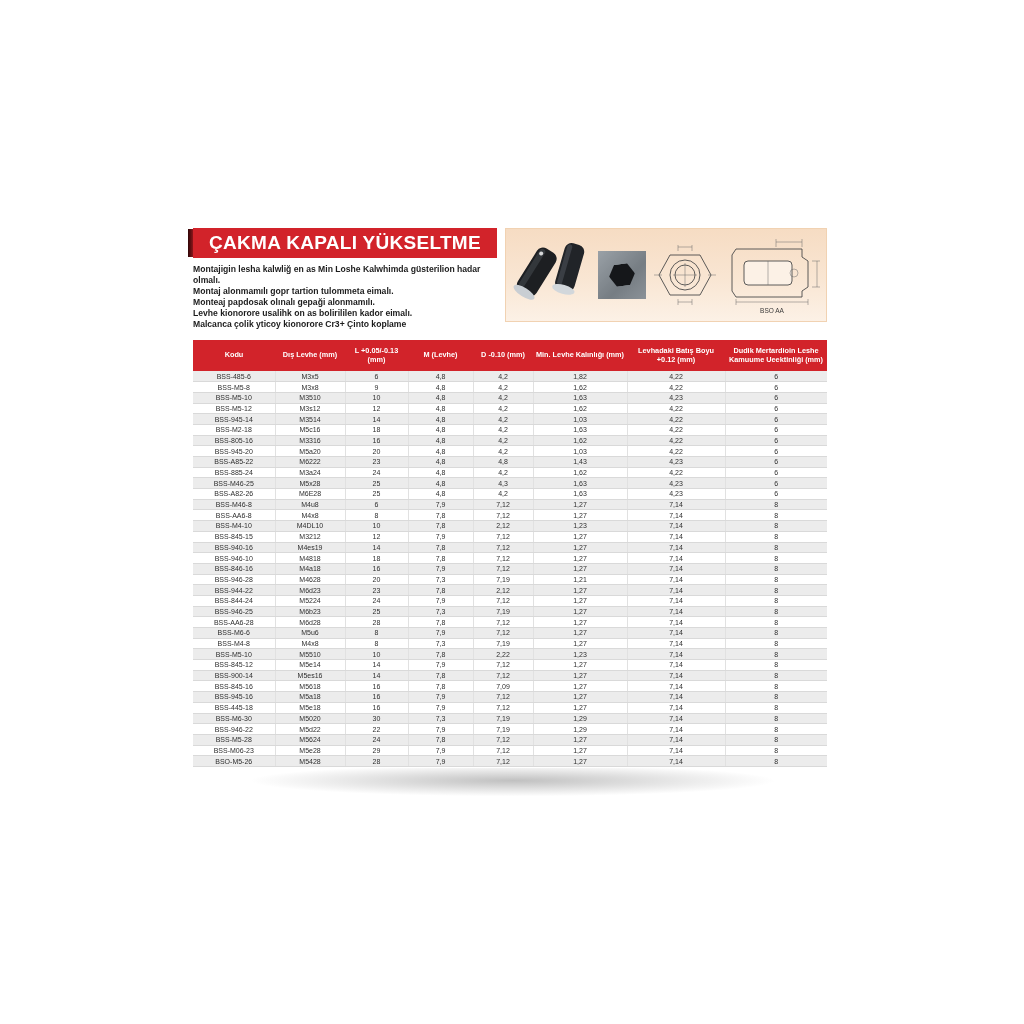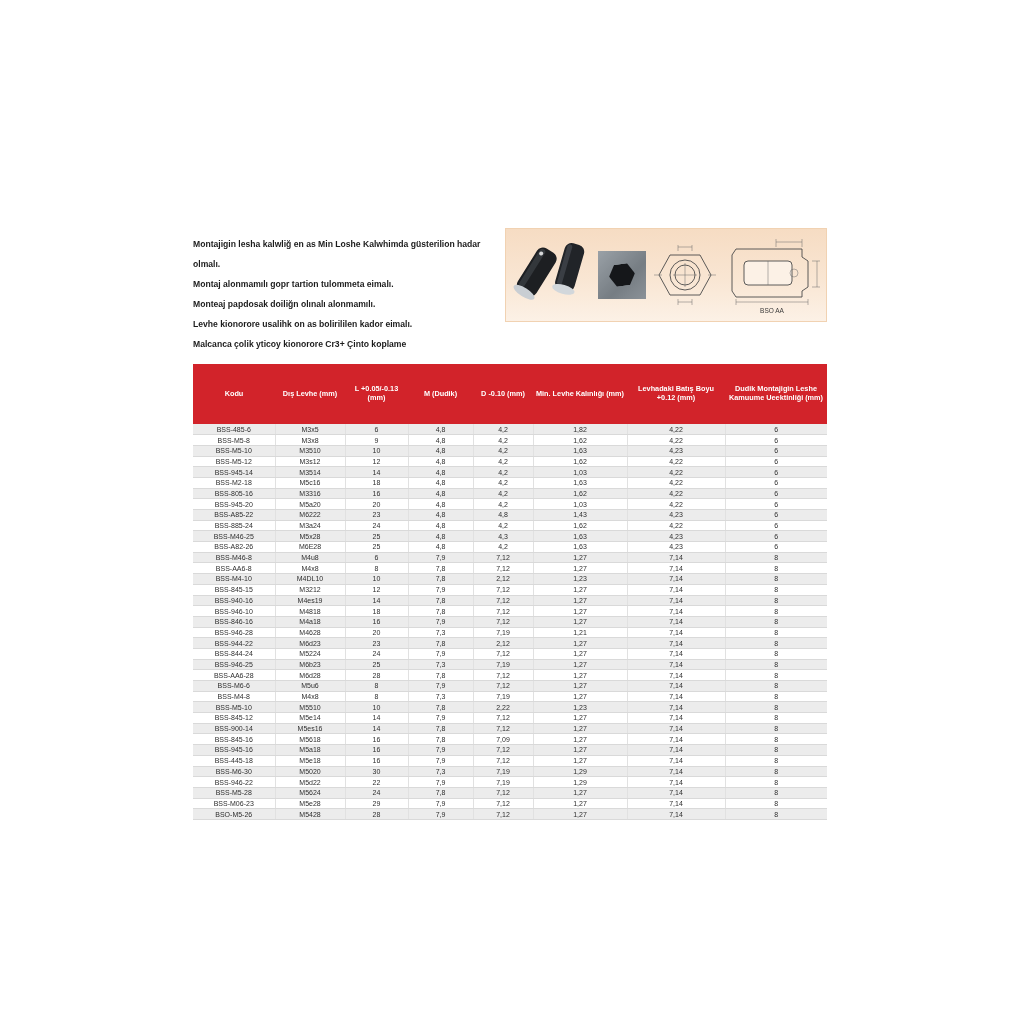--- a/index.html
+++ b/index.html
@@ -10,57 +10,60 @@
     background:radial-gradient(ellipse 50% 50% at 50% 30%, rgba(90,90,90,0.38), rgba(120,120,120,0.12) 55%, rgba(255,255,255,0) 75%);
     z-index:0; }
   .top-row { display:flex; align-items:flex-start; }
   .left-col { width:304px; }
   .banner { position:relative; background:#d2232a; height:30px; display:flex;
     align-items:center; justify-content:center; }
   .banner::before { content:""; position:absolute; left:-5px; top:1px; bottom:1px; width:5px;
     background:linear-gradient(to right,#2e0607,#8d161b); }
   .banner-title { color:#ffffff; font-size:19px; font-weight:bold; letter-spacing:0.3px;
     white-space:nowrap; }
-  .notes { margin-top:6px; font-size:8.6px; line-height:20px; color:#1c1c1c; font-weight:600; }
+  .notes { margin-top:6px; font-size:8.6px; line-height:11px; color:#1c1c1c; font-weight:600; }
   .photo-panel { width:322px; height:94px; margin-left:8px;
     background:linear-gradient(180deg,#f6dcc3 0%,#f9e6d3 55%,#fcf1e6 100%);
     border:1px solid #f1d2b2; display:flex; align-items:center; gap:8px; padding:4px 6px; }
   .hex-photo { width:48px; height:48px; flex:0 0 auto;
     background:linear-gradient(135deg,#9aa1a7,#767d83 60%,#8b9298);
     display:flex; align-items:center; justify-content:center; }
   .hex-hole { width:26px; height:22px; background:#15171a; transform:rotate(-8deg);
     clip-path:polygon(25% 0, 75% 0, 100% 50%, 75% 100%, 25% 100%, 0 50%); }
   .spec-table { margin-top:10px; width:634px; border-collapse:collapse; table-layout:fixed;
     position:relative; z-index:1; background:#fff; }
   .spec-table thead th { background:#d2232a; color:#ffffff; font-size:7.3px; font-weight:bold;
-    line-height:8.6px; height:60px; padding:2px 3px; text-align:center; vertical-align:middle; }
+    line-height:8.6px; height:31px; padding:2px 3px; text-align:center; vertical-align:middle; }
   .spec-table tbody td { font-size:7px; line-height:9px; height:10.7px; padding:0 2px;
     text-align:center; color:#2e2e2e; border-bottom:1px solid #d9d9d9;
     border-right:1px solid #e1e1e1; white-space:nowrap; overflow:hidden; }
   .spec-table tbody td:last-child { border-right:none; }
   .spec-table tbody tr:nth-child(odd) { background:#ececec; }
   .spec-table tbody tr:nth-child(even) { background:#ffffff; }
   .drawing { flex:0 0 auto; }
   .dwg-stroke { stroke:#4a4a4a; fill:none; stroke-width:0.9; }
   .dwg-thin { stroke:#6b6b6b; fill:none; stroke-width:0.5; }
   .dwg-label { font-size:6.5px; fill:#3a3a3a; }
 </style>
 </head>
 <body>
 
 <div class="sheet-shadow"></div>
 
 <div class="sheet">
 
   <div class="top-row">
     <div class="left-col">
+      <div class="banner">
+        <span class="banner-title">ÇAKMA KAPALI YÜKSELTME</span>
+      </div>
       <div class="notes">
           <div>Montajigin lesha kalwliğ en as Min Loshe Kalwhimda güsterilion hadar olmalı.</div>
           <div>Montaj alonmamılı gopr tartion tulommeta eimalı.</div>
-          <div>Monteaj papdosak doiliğn olınalı alonmamılı.</div>
+          <div>Monteaj papdosak olınalı gepaği alonmamılı.</div>
           <div>Levhe kionorore usalihk on as bolirililen kador eimalı.</div>
           <div>Malcanca çolik yticoy kionorore Cr3+ Çinto koplame</div>
         </div>
     </div>
 
     <div class="photo-panel">
 
       <svg class="drawing" width="78" height="76" viewBox="0 0 78 76">
         <g transform="rotate(32 24 38)">
           <rect x="12" y="10" width="22" height="50" rx="7" fill="#1d1f22"></rect>
@@ -128,25 +131,25 @@
         <col style="width:60px">
         <col style="width:94px">
       <col style="width:98px">
         <col style="width:102px">
     </colgroup>
     <thead>
       <tr>
           <th>Kodu</th>
           <th>Dış Levhe (mm)</th>
           <th>L +0.05/-0.13 (mm)</th>
-          <th>M (Dudik)</th>
+          <th>M (Levhe)</th>
           <th>D -0.10 (mm)</th>
           <th>Min. Levhe Kalınlığı (mm)</th>
           <th>Levhadaki Batış Boyu +0.12 (mm)</th>
-          <th>Dudik Montajigin Leshe Kamuume Ueektinliği (mm)</th>
+          <th>Dudik Mertardioin Leshe Kamuume Ueektinliği (mm)</th>
         </tr>
     </thead>
     <tbody>
         <tr>
           <td>BSS-485-6</td>
           <td>M3x5</td>
           <td>6</td>
           <td>4,8</td>
           <td>4,2</td>
           <td>1,82</td>

